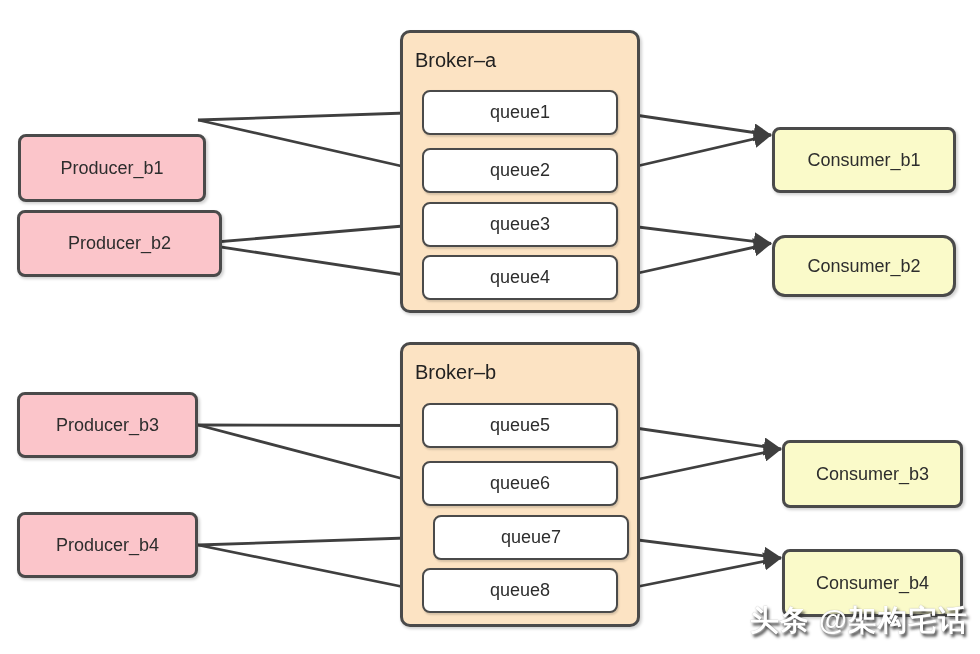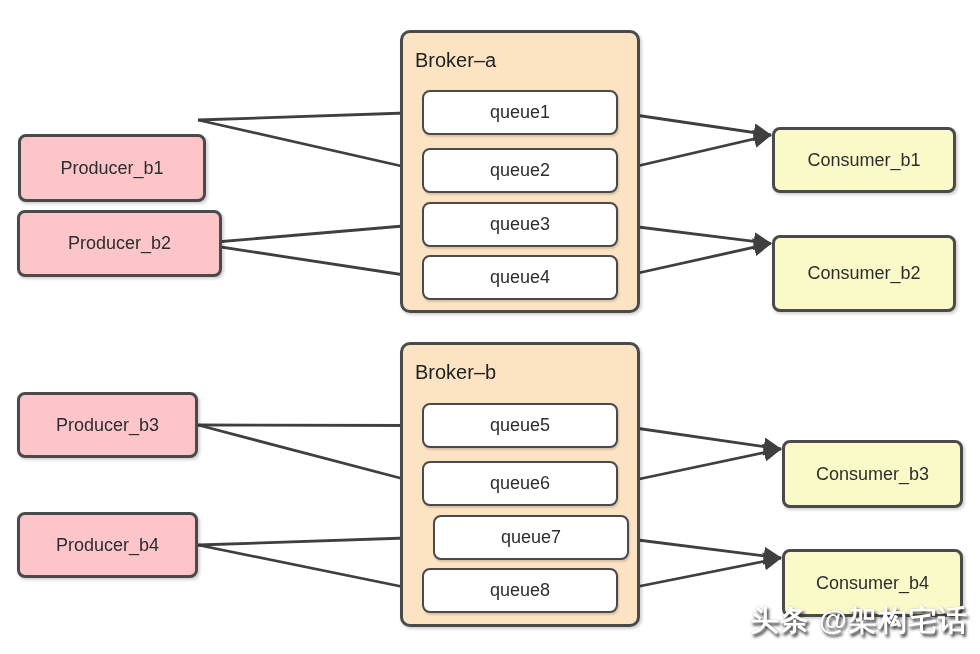--- a/index.html
+++ b/index.html
@@ -138,21 +138,21 @@
       <span>queue7</span>
     </div>
     <div class="node queue" style="left:19px; top:223px; width:196px; height:45px;">
       <span>queue8</span>
     </div>
   </div>
 
   <div class="node consumer" style="left:772px; top:102px; width:184px; height:66px;">
     <span>Consumer_b1</span>
   </div>
-  <div class="node consumer" style="left:772px; top:210px; width:184px; height:77px;">
+  <div class="node consumer" style="left:772px; top:210px; width:184px; height:62px;border-radius:13px;">
     <span>Consumer_b2</span>
   </div>
   <div class="node consumer" style="left:782px; top:415px; width:181px; height:68px;">
     <span>Consumer_b3</span>
   </div>
   <div class="node consumer" style="left:782px; top:524px; width:181px; height:68px;">
     <span>Consumer_b4</span>
   </div>
 
   <div id="watermark">头条 @架构宅话</div>

